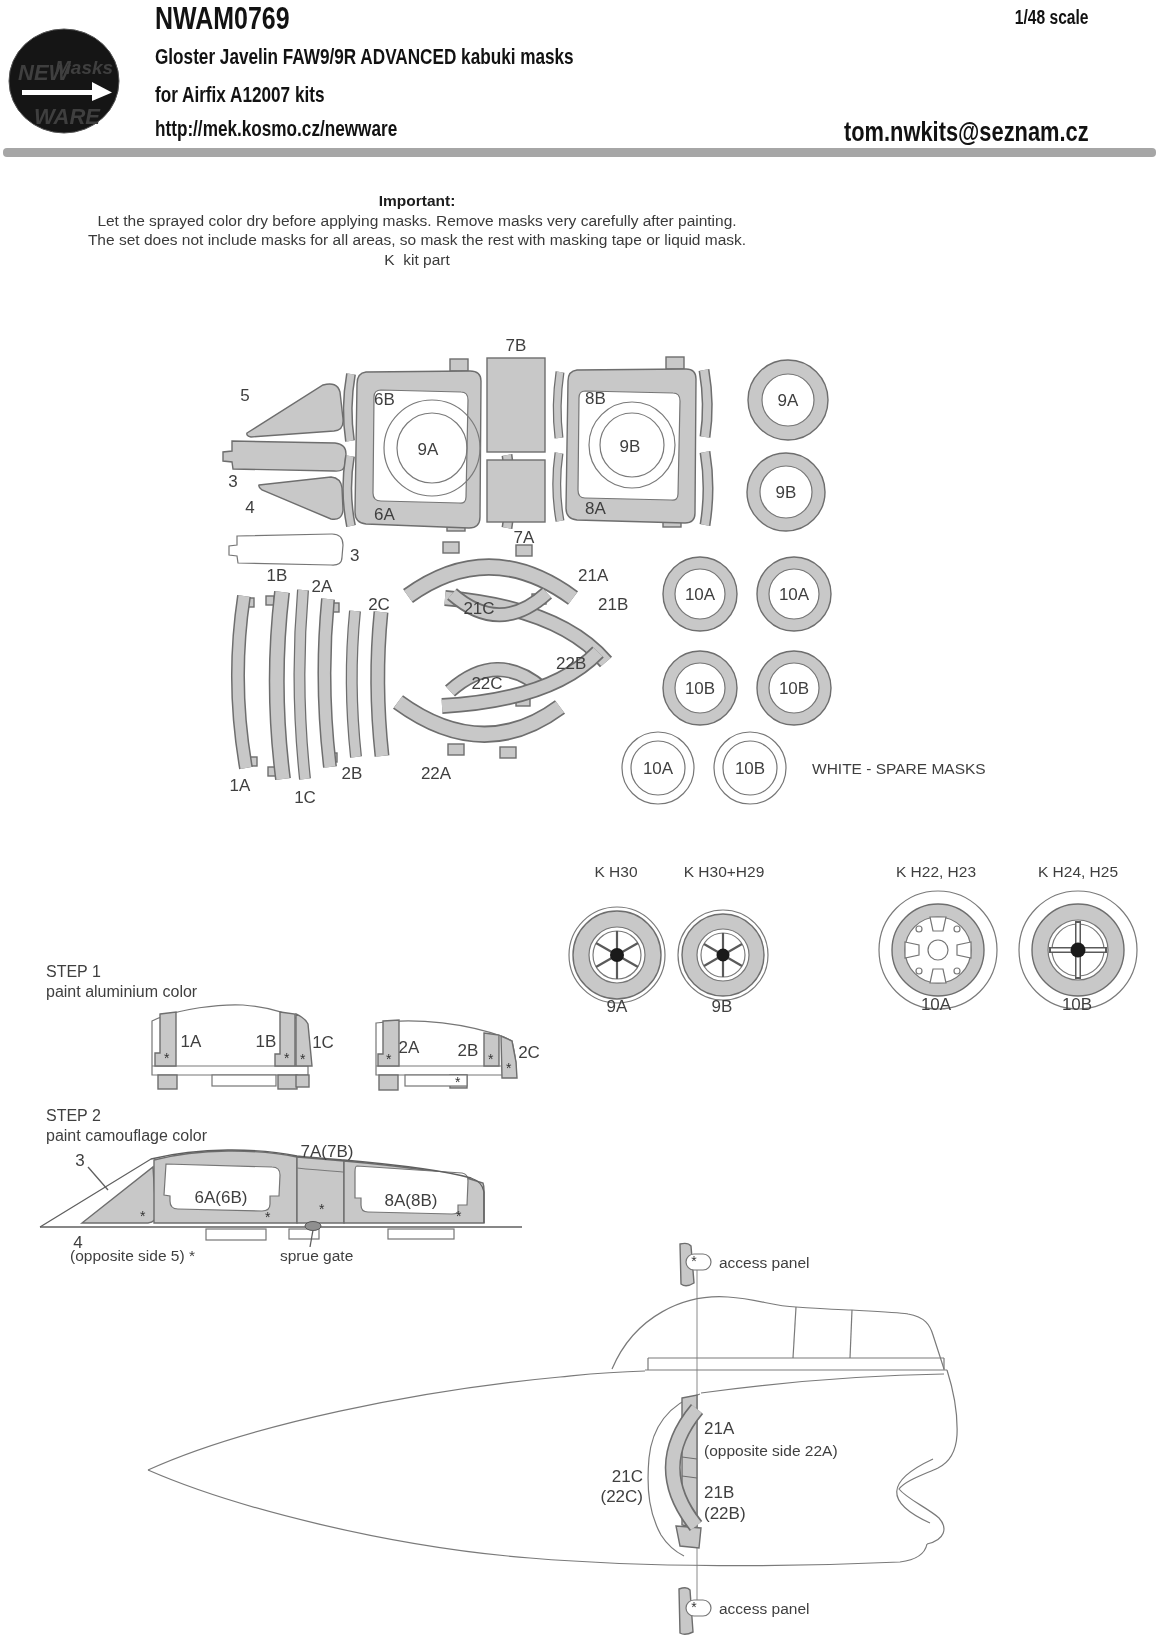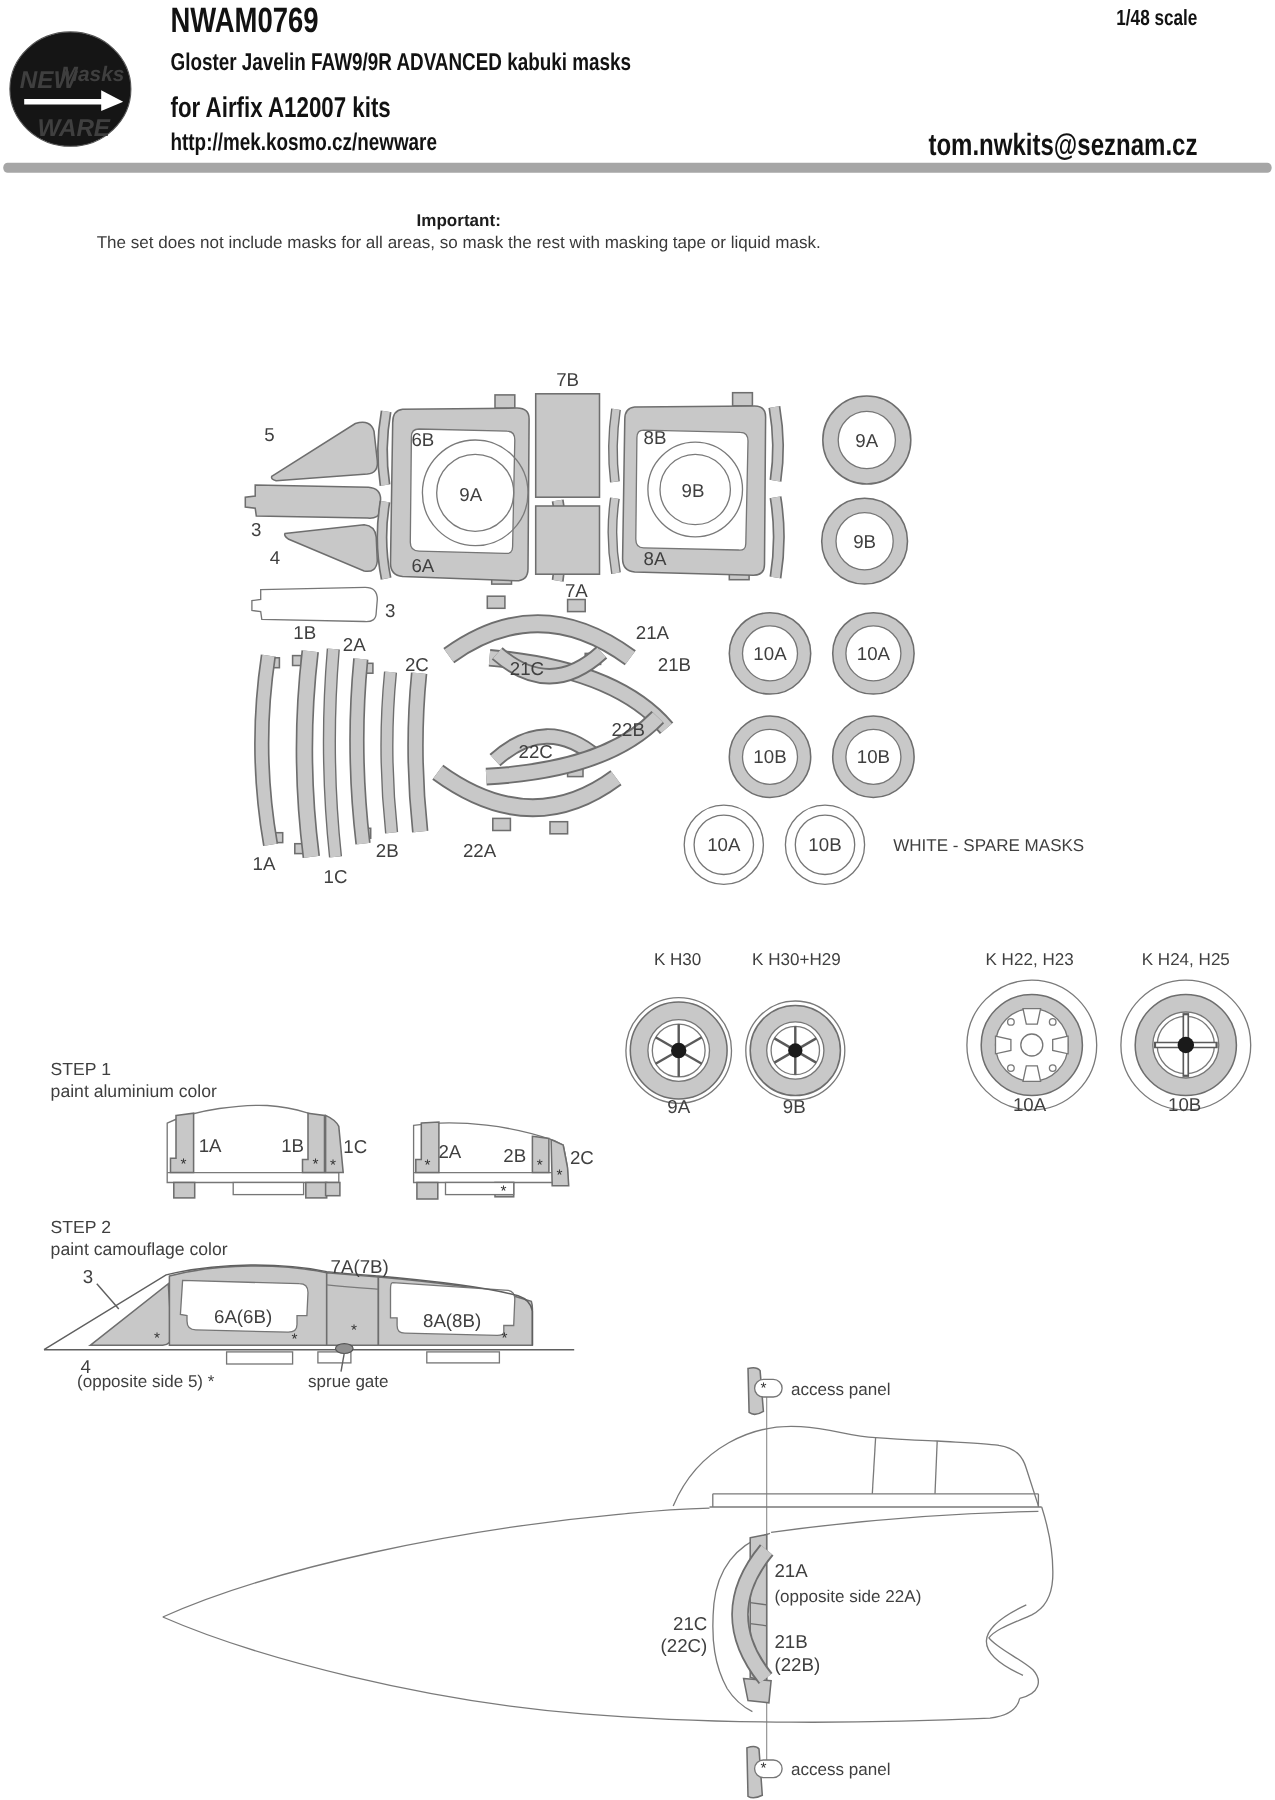--- a/index.html
+++ b/index.html
@@ -5,21 +5,21 @@
   html,body{margin:0;padding:0;background:#fff;}
   #page{position:relative;width:1159px;height:1636px;background:#fff;overflow:hidden;
         font-family:"Liberation Sans",sans-serif;color:#222;}
   .abs{position:absolute;}
   .cond{display:inline-block;transform:scaleX(0.78);transform-origin:0 50%;white-space:nowrap;
         font-weight:700;color:#121212;letter-spacing:0px;}
   .cond.r{transform-origin:100% 50%;}
   #prodcode{left:155px;top:0px;font-size:32px;text-align:center;}
   #scale{right:70px;top:6px;font-size:20px;text-align:right;}
   #title1{left:155px;top:44px;font-size:22px;}
-  #title2{left:155px;top:82px;font-size:26px;}
+  #title2{left:155px;top:82px;font-size:22px;}
   #website{left:155px;top:116px;font-size:22px;}
   #email{right:70px;top:116px;font-size:28px;text-align:right;}
   #divider{left:3px;top:148px;width:1153px;height:9px;background:#a6a6a6;border-radius:4px;}
   #important{left:57px;top:191px;width:720px;font-size:15.5px;line-height:19.5px;color:#3a3a3a;}
   #important p{margin:0;white-space:pre-wrap;text-align:center;}
   #important .hd{font-weight:700;color:#1d1d1d;}
   .wmark{font-weight:700;text-decoration:line-through;}
   svg text{font-family:"Liberation Sans",sans-serif;fill:#3f3f3f;}
   .lbl{font-size:17px;}
   .lbl2{font-size:15.5px;}
@@ -55,21 +55,23 @@
   <div class="abs" id="prodcode"><span class="cond">NWAM0769</span></div>
   <div class="abs" id="scale"><span class="cond r">1/48 scale</span></div>
   <div class="abs" id="title1"><span class="cond">Gloster Javelin FAW9/9R ADVANCED kabuki masks</span></div>
   <div class="abs" id="title2"><span class="cond">for Airfix A12007 kits</span></div>
   <div class="abs" id="website"><span class="cond">http://mek.kosmo.cz/newware</span></div>
   <div class="abs" id="email"><span class="cond r">tom.nwkits@seznam.cz</span></div>
   <div class="abs" id="divider"></div>
 
   <div class="abs" id="important">
     <p class="hd">Important:</p>
+    <p>Let the sprayed color dry before applying masks. Remove masks very carefully after painting.</p>
     <p>The set does not include masks for all areas, so mask the rest with masking tape or liquid mask.</p>
+    <p>K  kit part</p>
   </div>
 
   <svg class="abs" style="left:0;top:0;" width="1159" height="1636" viewBox="0 0 1159 1636">
 
     <g>
 
       <path class="m" d="M247,433 L323,385 Q337,381 340,392 L343,419 Q344,430 334,431 L251,437 Q246,436 247,433 Z"></path>
       <text class="lbl" x="245" y="401" text-anchor="middle">5</text>
 
       <path class="m" d="M232,441 L335,443 Q346,444 346,454 L345,464 Q345,472 334,471 L233,469 L232,462 L223,461 L223,452 L232,451 Z"></path>

